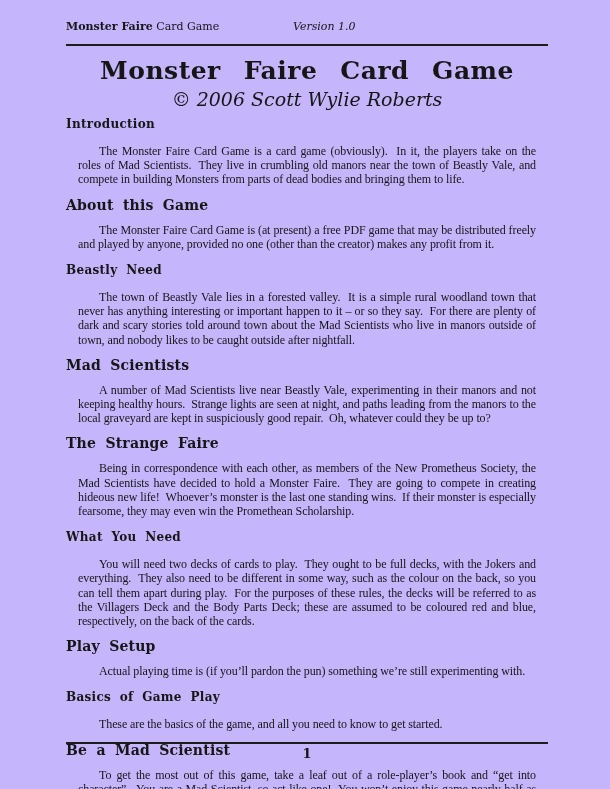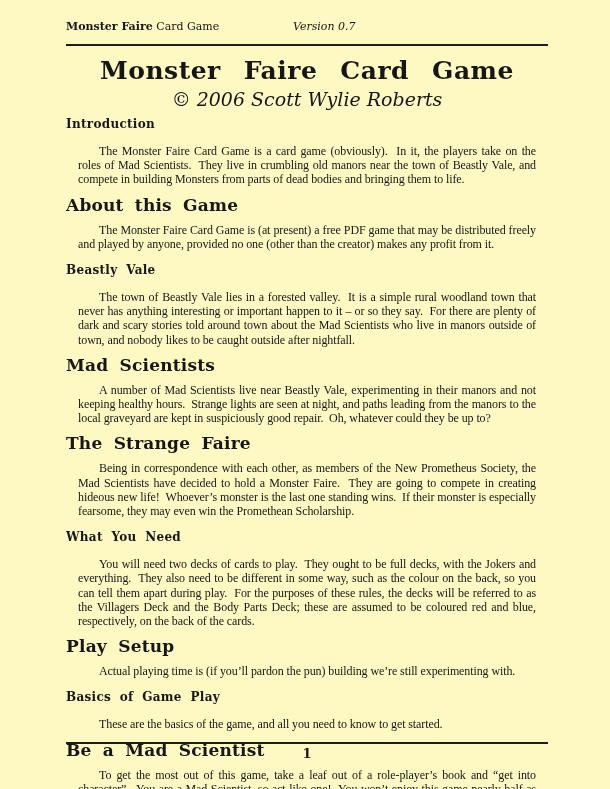--- a/index.html
+++ b/index.html
@@ -1,20 +1,20 @@
 <!DOCTYPE html>
 <html><head>
 <meta charset="utf-8">
 <style>
   html, body { margin: 0; padding: 0; background: #ffffff; }
   .page {
     position: relative;
     width: 610px;
     height: 789px;
-    background: #fef9c3;
+    background: #c4b5fd;
     color: #161616;
     box-sizing: border-box;
     padding: 20px 62px 0 66px;
     font-family: "Liberation Serif", serif;
     overflow: hidden;
   }
   .running-header {
     position: relative;
     font-family: "DejaVu Serif", serif;
     font-size: 11px;
@@ -53,21 +53,21 @@
     font-weight: bold;
     font-size: 12px;
     line-height: 15px;
     margin: 6px 0 1px 0;
     word-spacing: 0.35em;
     letter-spacing: 0.3px;
   }
   .sec-h2 {
     font-family: "DejaVu Serif", serif;
     font-weight: bold;
-    font-size: 17px;
+    font-size: 14px;
     line-height: 12px;
     margin: 4px 0 1px 0;
     word-spacing: 0.3em;
     letter-spacing: 0.2px;
   }
   .body-para {
     margin: 12px;
     font-size: 12px;
     line-height: 14.2px;
     text-align: justify;
@@ -95,49 +95,49 @@
 </style>
 </head>
 <body>
 
 <div class="page">
 
   <div class="running-header">
     <div class="rh-left">
       <span class="b">Monster Faire</span><span> Card Game</span>
     </div>
-    <div class="rh-version">Version 0.7</div>
+    <div class="rh-version">Version 1.0</div>
   </div>
 
   <hr class="header-rule">
 
   <div class="doc-title">Monster Faire Card Game</div>
   <div class="doc-subtitle">© 2006 Scott Wylie Roberts</div>
 
   <div class="content">
     <div class="sec-h1">Introduction</div>
     <p class="body-para">The Monster Faire Card Game is a card game (obviously).&nbsp; In it, the players take on the roles of Mad Scientists.&nbsp; They live in crumbling old manors near the town of Beastly Vale, and compete in building Monsters from parts of dead bodies and bringing them to life.</p>
 
     <div class="sec-h2">About this Game</div>
     <p class="body-para">The Monster Faire Card Game is (at present) a free PDF game that may be distributed freely and played by anyone, provided no one (other than the creator) makes any profit from it.</p>
 
-    <div class="sec-h1">Beastly Vale</div>
+    <div class="sec-h1">Beastly Need</div>
     <p class="body-para">The town of Beastly Vale lies in a forested valley.&nbsp; It is a simple rural woodland town that never has anything interesting or important happen to it – or so they say.&nbsp; For there are plenty of dark and scary stories told around town about the Mad Scientists who live in manors outside of town, and nobody likes to be caught outside after nightfall.</p>
 
     <div class="sec-h2">Mad Scientists</div>
     <p class="body-para">A number of Mad Scientists live near Beastly Vale, experimenting in their manors and not keeping healthy hours.&nbsp; Strange lights are seen at night, and paths leading from the manors to the local graveyard are kept in suspiciously good repair.&nbsp; Oh, whatever could they be up to?</p>
 
     <div class="sec-h2">The Strange Faire</div>
     <p class="body-para">Being in correspondence with each other, as members of the New Prometheus Society, the Mad Scientists have decided to hold a Monster Faire.&nbsp; They are going to compete in creating hideous new life!&nbsp; Whoever’s monster is the last one standing wins.&nbsp; If their monster is especially fearsome, they may even win the Promethean Scholarship.</p>
 
     <div class="sec-h1">What You Need</div>
     <p class="body-para">You will need two decks of cards to play.&nbsp; They ought to be full decks, with the Jokers and everything.&nbsp; They also need to be different in some way, such as the colour on the back, so you can tell them apart during play.&nbsp; For the purposes of these rules, the decks will be referred to as the Villagers Deck and the Body Parts Deck; these are assumed to be coloured red and blue, respectively, on the back of the cards.</p>
 
     <div class="sec-h2">Play Setup</div>
-    <p class="body-para">Actual playing time is (if you’ll pardon the pun) building we’re still experimenting with.</p>
+    <p class="body-para">Actual playing time is (if you’ll pardon the pun) something we’re still experimenting with.</p>
 
     <div class="sec-h1">Basics of Game Play</div>
     <p class="body-para">These are the basics of the game, and all you need to know to get started.</p>
 
     <div class="sec-h2">Be a Mad Scientist</div>
     <p class="body-para">To get the most out of this game, take a leaf out of a role-player’s book and “get into character”.&nbsp; You are a Mad Scientist, so act like one!&nbsp; You won’t enjoy this game nearly half as much if you don’t cackle, accuse other players of stealing your secrets, talk in funny accents, proclaim “It’s alive!” when your monster lurches forth to do your bidding, and so on.</p>
   </div>
 
   <div class="page-footer">
     <hr class="footer-rule">

